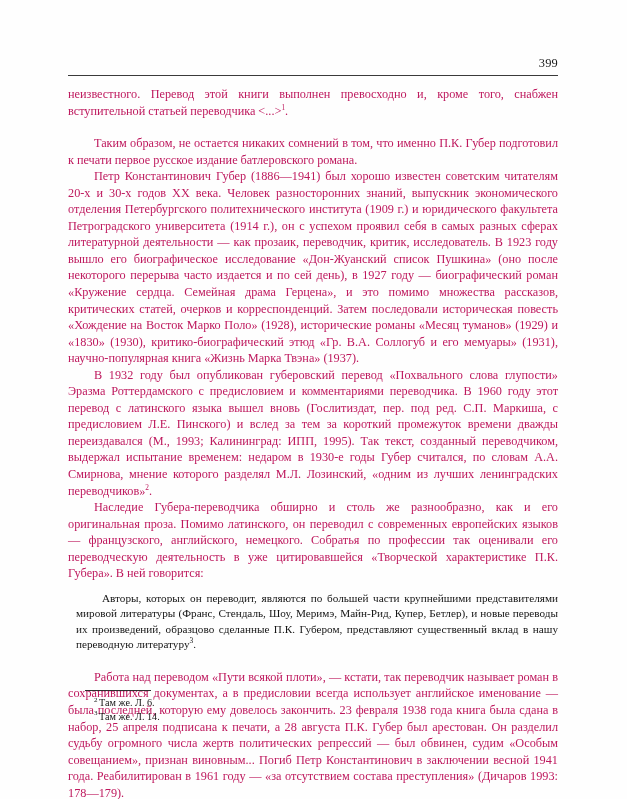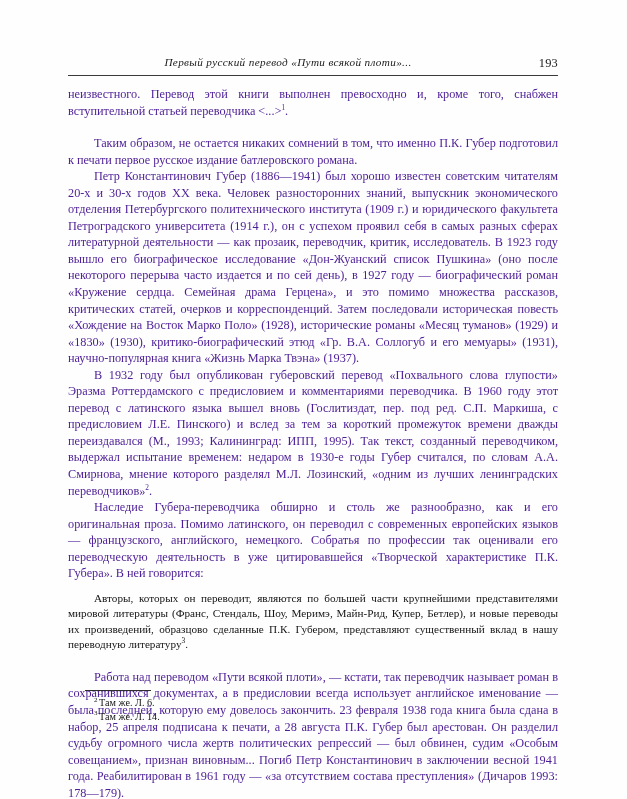--- a/index.html
+++ b/index.html
@@ -71,32 +71,32 @@
   }
 
   p.body {
     margin: 0;
     font-size: 12.25px;
     line-height: 16.55px;
     text-align: justify;
     text-indent: 0;
     word-spacing: -0.1px;
     hyphens: manual;
-    color: #4c1d95;
+    color: #be185d;
   }
   p.body.indent {
     text-indent: 26px;
   }
   p.gap-before {
     margin-top: 16px;
   }
 
   
   .quote {
-    margin: 9px 0 0 0;
+    margin: 9px 0 0 8px;
     font-size: 11.2px;
     line-height: 15.5px;
     text-align: justify;
     text-indent: 26px;
     color: #141414;
   }
 
   sup.fn {
     font-size: 7.4px;
     vertical-align: super;
@@ -131,22 +131,21 @@
     line-height: 0;
     margin-right: 1.5px;
   }
 </style>
 </head>
 <body>
 
 <div class="page">
 
   <div class="runhead">
-    <div class="runhead-title">Первый русский перевод «Пути всякой плоти»...</div>
-    <div class="runhead-folio">193</div>
+    <div class="runhead-folio">399</div>
   </div>
   <div class="runhead-rule"></div>
 
   <div class="column">
 
     <p class="body"><span>неизвестного. Перевод этой книги выполнен превосходно и, кроме того, снабжен вступительной статьей переводчика &lt;...&gt;</span><sup class="fn">1</sup>.</p>
 
     <p class="body indent gap-before"><span>Таким образом, не остается никаких сомнений в том, что именно П.К. Губер подготовил к печати первое русское издание батлеровского романа.</span></p>
 
     <p class="body indent"><span>Петр Константинович Губер (1886—1941) был хорошо известен советским читателям 20-х и 30-х годов XX века. Человек разносторонних знаний, выпускник экономического отделения Петербургского политехнического института (1909 г.) и юридического факультета Петроградского университета (1914 г.), он с успехом проявил себя в самых разных сферах литературной деятельности — как прозаик, переводчик, критик, исследователь. В 1923 году вышло его биографическое исследование «Дон-Жуанский список Пушкина» (оно после некоторого перерыва часто издается и по сей день), в 1927 году — биографический роман «Кружение сердца. Семейная драма Герцена», и это помимо множества рассказов, критических статей, очерков и корреспонденций. Затем последовали историческая повесть «Хождение на Восток Марко Поло» (1928), исторические романы «Месяц туманов» (1929) и «1830» (1930), критико-биографический этюд «Гр. В.А. Соллогуб и его мемуары» (1931), научно-популярная книга «Жизнь Марка Твэна» (1937).</span></p>

